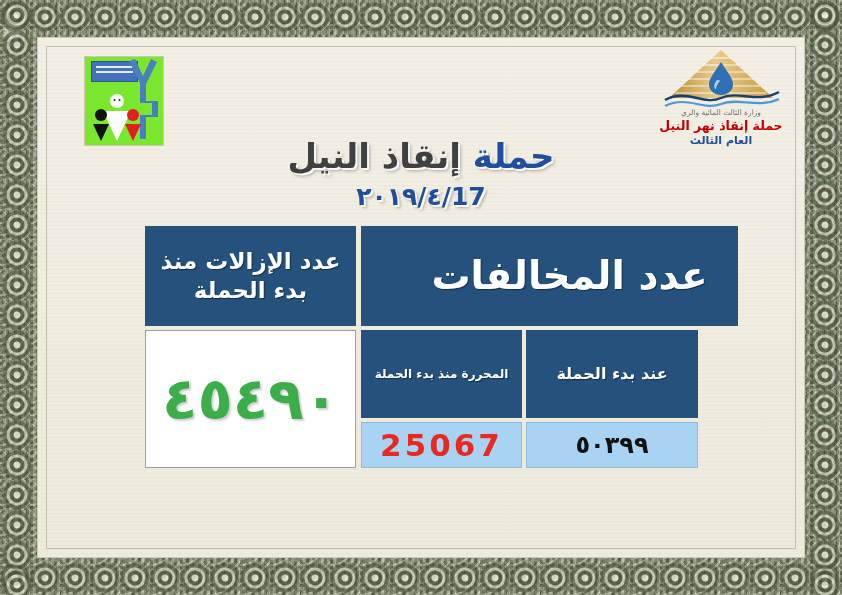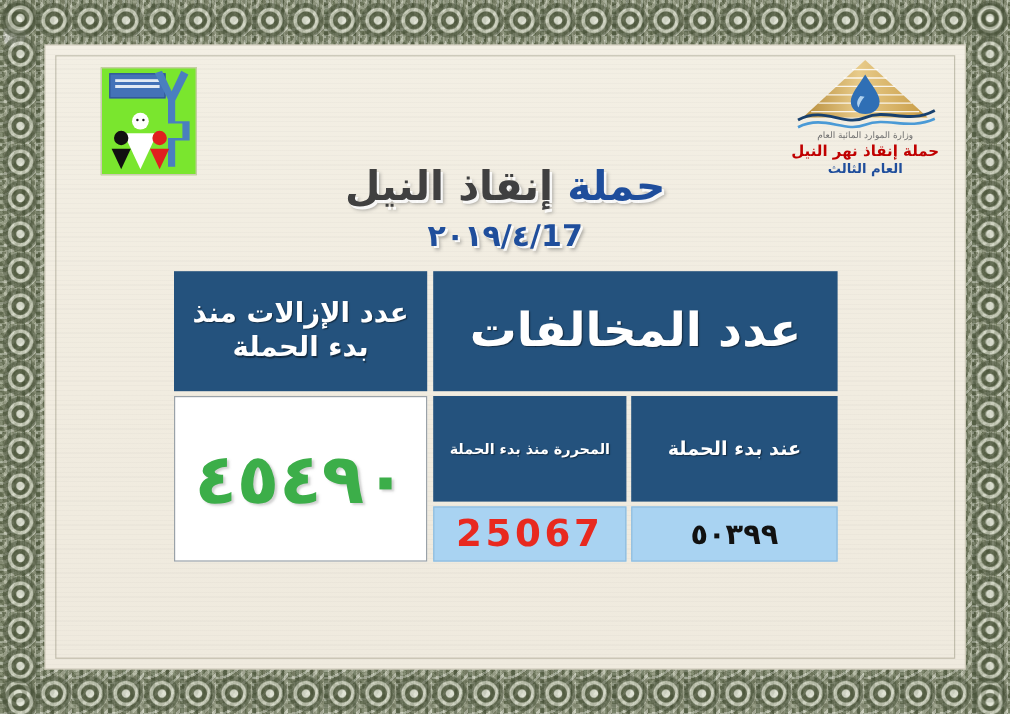--- a/index.html
+++ b/index.html
@@ -171,20 +171,21 @@
   .big-green{
     font-size:58px;font-weight:bold;color:#3cae49;direction:ltr;
     letter-spacing:4px;
     text-shadow:2px 2px 2px rgba(120,120,120,.35);
   }
 
   .cell-viol-head{
     position:absolute;left:216px;top:0;width:337px;height:100px;
     display:flex;align-items:center;justify-content:center;
     font-size:39px;
+    padding-left:40px;
   }
   .cell-sub-left{
     position:absolute;left:216px;top:104px;width:161px;height:88px;
     display:flex;align-items:center;justify-content:center;
     font-size:12px;padding:0 5px;box-sizing:border-box;
   }
   .cell-sub-right{
     position:absolute;left:381px;top:104px;width:172px;height:88px;
     display:flex;align-items:center;justify-content:center;
     font-size:16px;padding:0 5px;box-sizing:border-box;
@@ -258,21 +259,21 @@
           <line x1="48" y1="17" x2="84" y2="17"></line>
           <line x1="55" y1="10" x2="77" y2="10"></line>
           <line x1="21" y1="45" x2="111" y2="45"></line>
         </g>
         <path d="M66 14 C60 24 54 30 54 36.5 C54 42.8 59.4 47 66 47 C72.6 47 78 42.8 78 36.5 C78 30 72 24 66 14 Z" fill="#2f6fb5"></path>
         <path d="M62 32 C59 35 58.5 39 60.5 41.5 C61.6 38 63.2 34.8 65.5 32.6 Z" fill="#bcdcf5" opacity=".9"></path>
         <path d="M10 52 C32 40 48 58 66 50 C84 42 102 56 124 44" stroke="#17406e" stroke-width="2.4" fill="none"></path>
         <path d="M10 58 C32 47 48 63 66 56 C84 49 102 61 124 51" stroke="#4a9ad6" stroke-width="2.2" fill="none"></path>
       </svg>
     </div>
-    <div class="lm-txt1">وزارة الموارد المائية العام</div>
+    <div class="lm-txt1">وزارة الثالث المائية والري</div>
     <div class="lm-txt2">حملة إنقاذ نهر النيل</div>
     <div class="lm-txt3">العام الثالث</div>
   </div>
 
   <div class="title-wrap">
     <div class="title"><span class="t-blue">حملة</span> <span class="t-green">إنقاذ النيل</span></div>
     <div class="subtitle">٢٠١٩/٤/17</div>
   </div>
 
   <div class="table">

